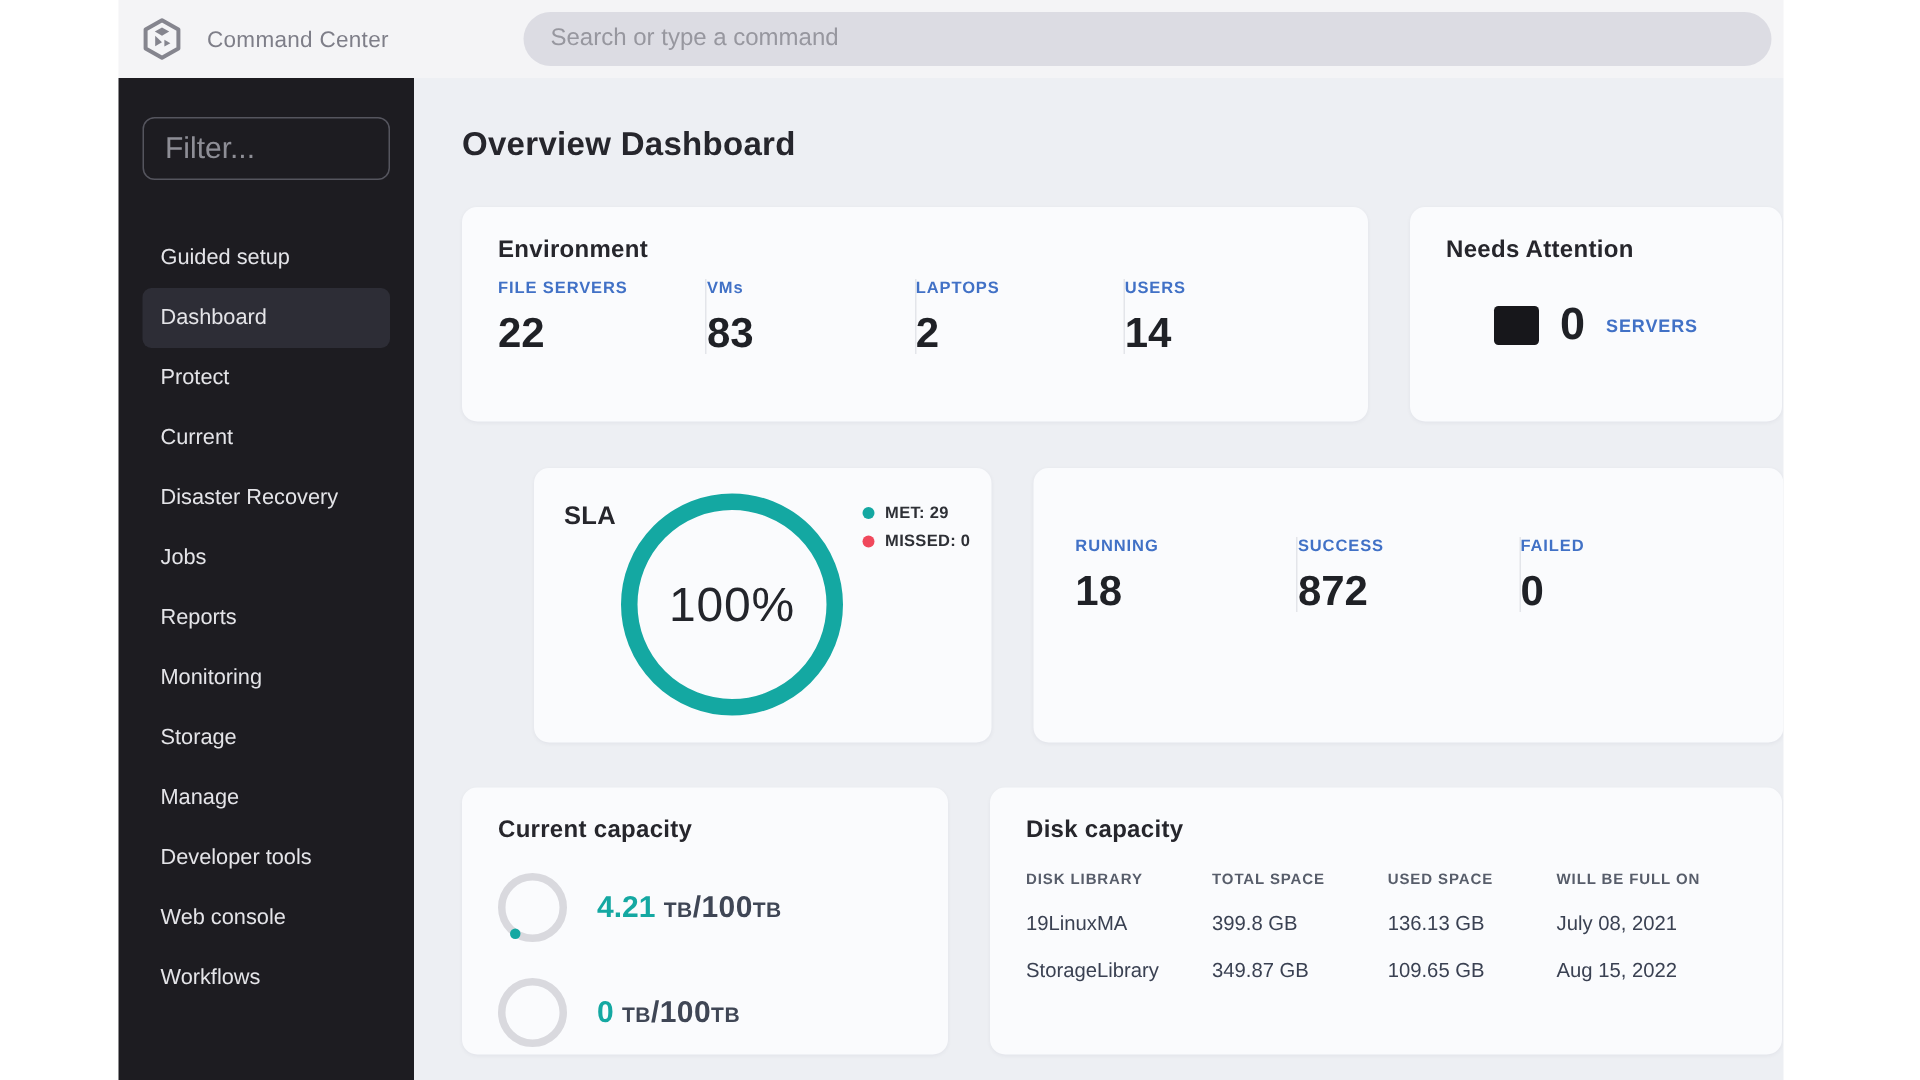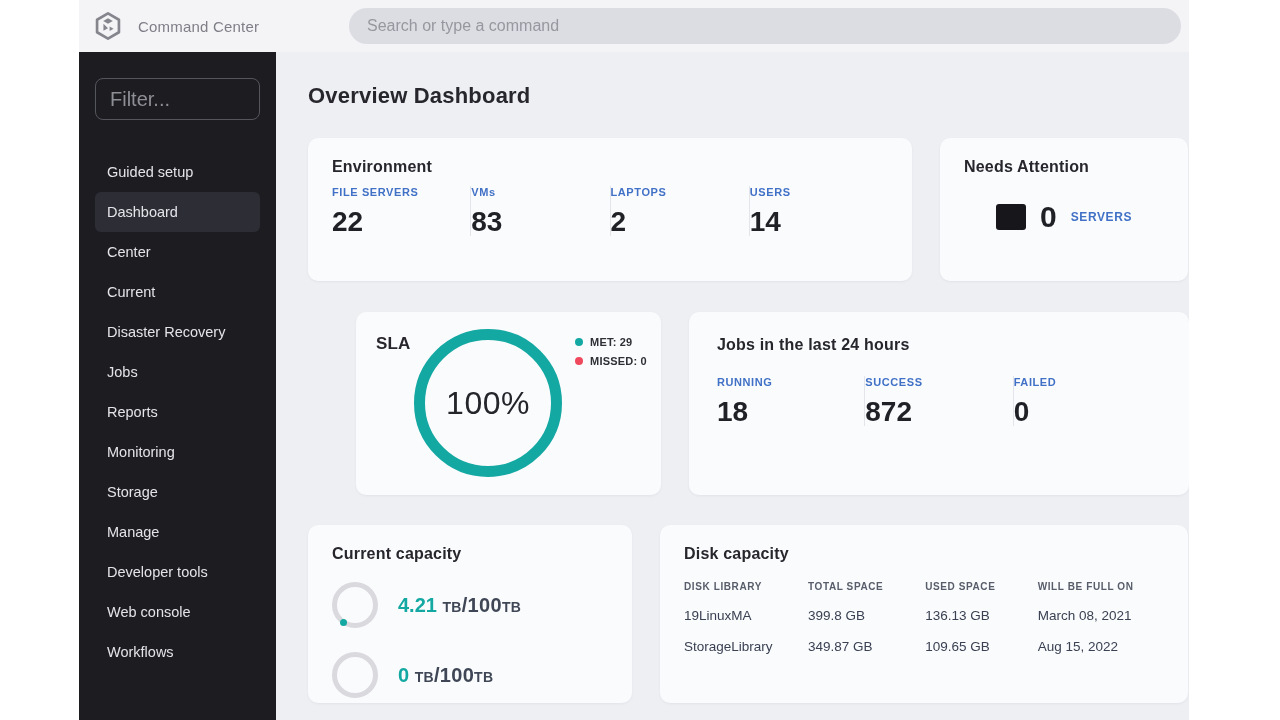--- a/index.html
+++ b/index.html
@@ -98,21 +98,21 @@
     <input class="search-pill" type="text" placeholder="Search or type a command" style="">
   </div>
 
   <div class="body-row">
 
     <div class="sidebar">
       <input class="filter-input" type="text" placeholder="Filter..." style="">
       <ul class="nav">
         <li>Guided setup</li>
         <li class="active">Dashboard</li>
-        <li>Center</li>
+        <li>Protect</li>
         <li>Current</li>
         <li>Disaster Recovery</li>
         <li>Jobs</li>
         <li>Reports</li>
         <li>Monitoring</li>
         <li>Storage</li>
         <li>Manage</li>
         <li>Developer tools</li>
         <li>Web console</li>
         <li>Workflows</li>
@@ -170,21 +170,20 @@
               <span class="legend-label">MET: 29</span>
             </div>
             <div class="legend-row">
               <span class="legend-dot" style="background:#f0485c"></span>
               <span class="legend-label">MISSED: 0</span>
             </div>
           </div>
         </div>
 
         <div class="card card-jobs">
-          <div class="card-title">Jobs in the last 24 hours</div>
           <div class="stats-row">
             <div class="stat">
               <div class="stat-label">RUNNING</div>
               <div class="stat-value">18</div>
             </div>
             <div class="v-div"></div>
             <div class="stat">
               <div class="stat-label">SUCCESS</div>
               <div class="stat-value">872</div>
             </div>
@@ -220,21 +219,21 @@
           <div class="card-title">Disk capacity</div>
           <div class="disk-table">
             <div class="disk-th">DISK LIBRARY</div>
             <div class="disk-th">TOTAL SPACE</div>
             <div class="disk-th">USED SPACE</div>
             <div class="disk-th">WILL BE FULL ON</div>
 
             <div class="disk-td">19LinuxMA</div>
             <div class="disk-td">399.8 GB</div>
             <div class="disk-td">136.13 GB</div>
-            <div class="disk-td">March 08, 2021</div>
+            <div class="disk-td">July 08, 2021</div>
 
             <div class="disk-td">StorageLibrary</div>
             <div class="disk-td">349.87 GB</div>
             <div class="disk-td">109.65 GB</div>
             <div class="disk-td">Aug 15, 2022</div>
           </div>
         </div>
       </div>
 
     </div>

